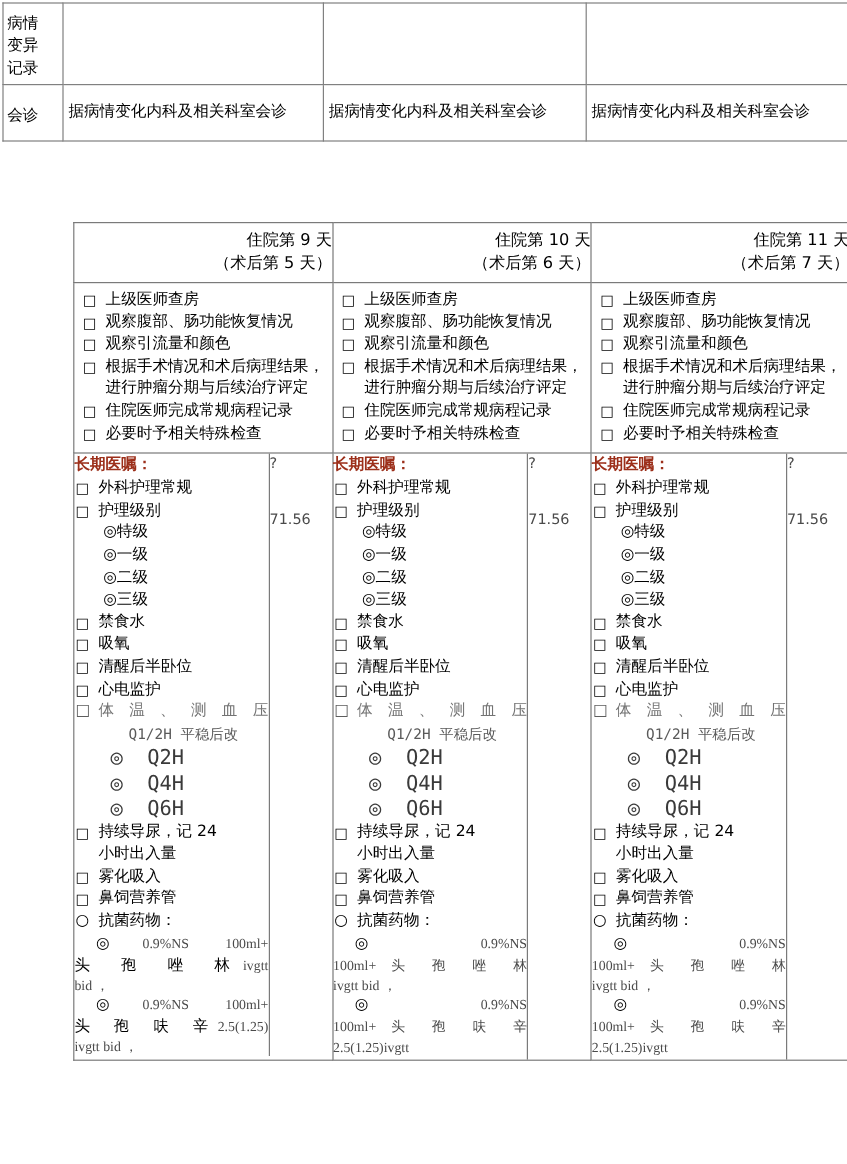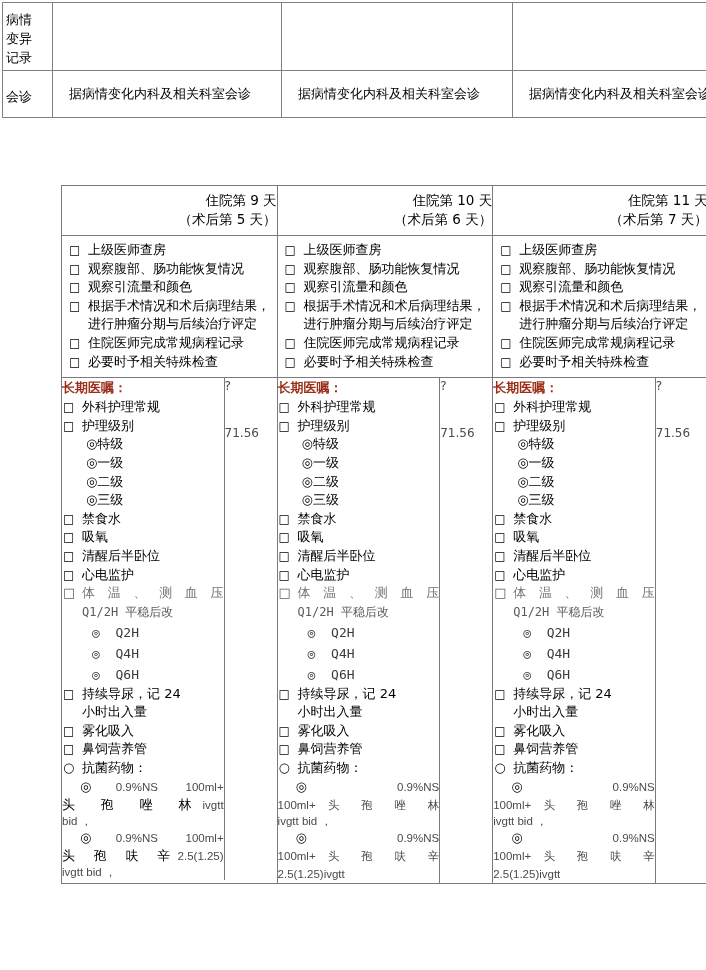--- a/index.html
+++ b/index.html
@@ -26,21 +26,21 @@
     position: absolute;
     left: 2px;
     top: 2px;
     width: 684px;
     border-collapse: collapse;
     table-layout: fixed;
   }
   .top-table td {
     border: 1px solid #808080;
     vertical-align: middle;
-    padding: 3px 4px 4px 16px;
+    padding: 3px 4px 4px 4px;
     font-size: 13px;
     line-height: 17px;
   }
   .top-table td.rowlabel {
     width: 44px;
     padding: 6px 2px 2px 3px;
     line-height: 19px;
     letter-spacing: 0px;
   }
   .top-table td.c1 { width: 208px; }
@@ -131,21 +131,21 @@
     width: 52px;
     padding: 5px 4px 6px 6px;
     font-size: 12px;
     line-height: 17px;
     color: #4a4a4a;
   }
   .numline { margin-bottom: 30px; }
 
   
   .mono {
-    font-family: Liberation Sans, sans-serif;
+    font-family: Liberation Serif, serif;
     font-size: 11.5px;
     color: #4a4a4a;
   }
   .drug-head {
     font-size: 13px;
     line-height: 18.6px;
     position: relative;
     padding-left: 20px;
   }
   .drug-head > .bx {
@@ -178,24 +178,25 @@
     left: 1px;
     top: 0;
     color: #5d5d5d;
   }
   .vitals-sub {
     padding-left: 20px;
     font-size: 12px;
     line-height: 19px;
     color: #5a5a5a;
     font-family: "DejaVu Sans Mono", "Liberation Mono", monospace;
+    text-align: center;
   }
   .qline {
     padding-left: 30px;
-    font-size: 13px;
+    font-size: 17px;
     line-height: 21px;
     font-family: "DejaVu Sans Mono", "Liberation Mono", monospace;
     color: #3a3a3a;
   }
 </style>
 </head>
 <body>
 
 <div class="page">
 

